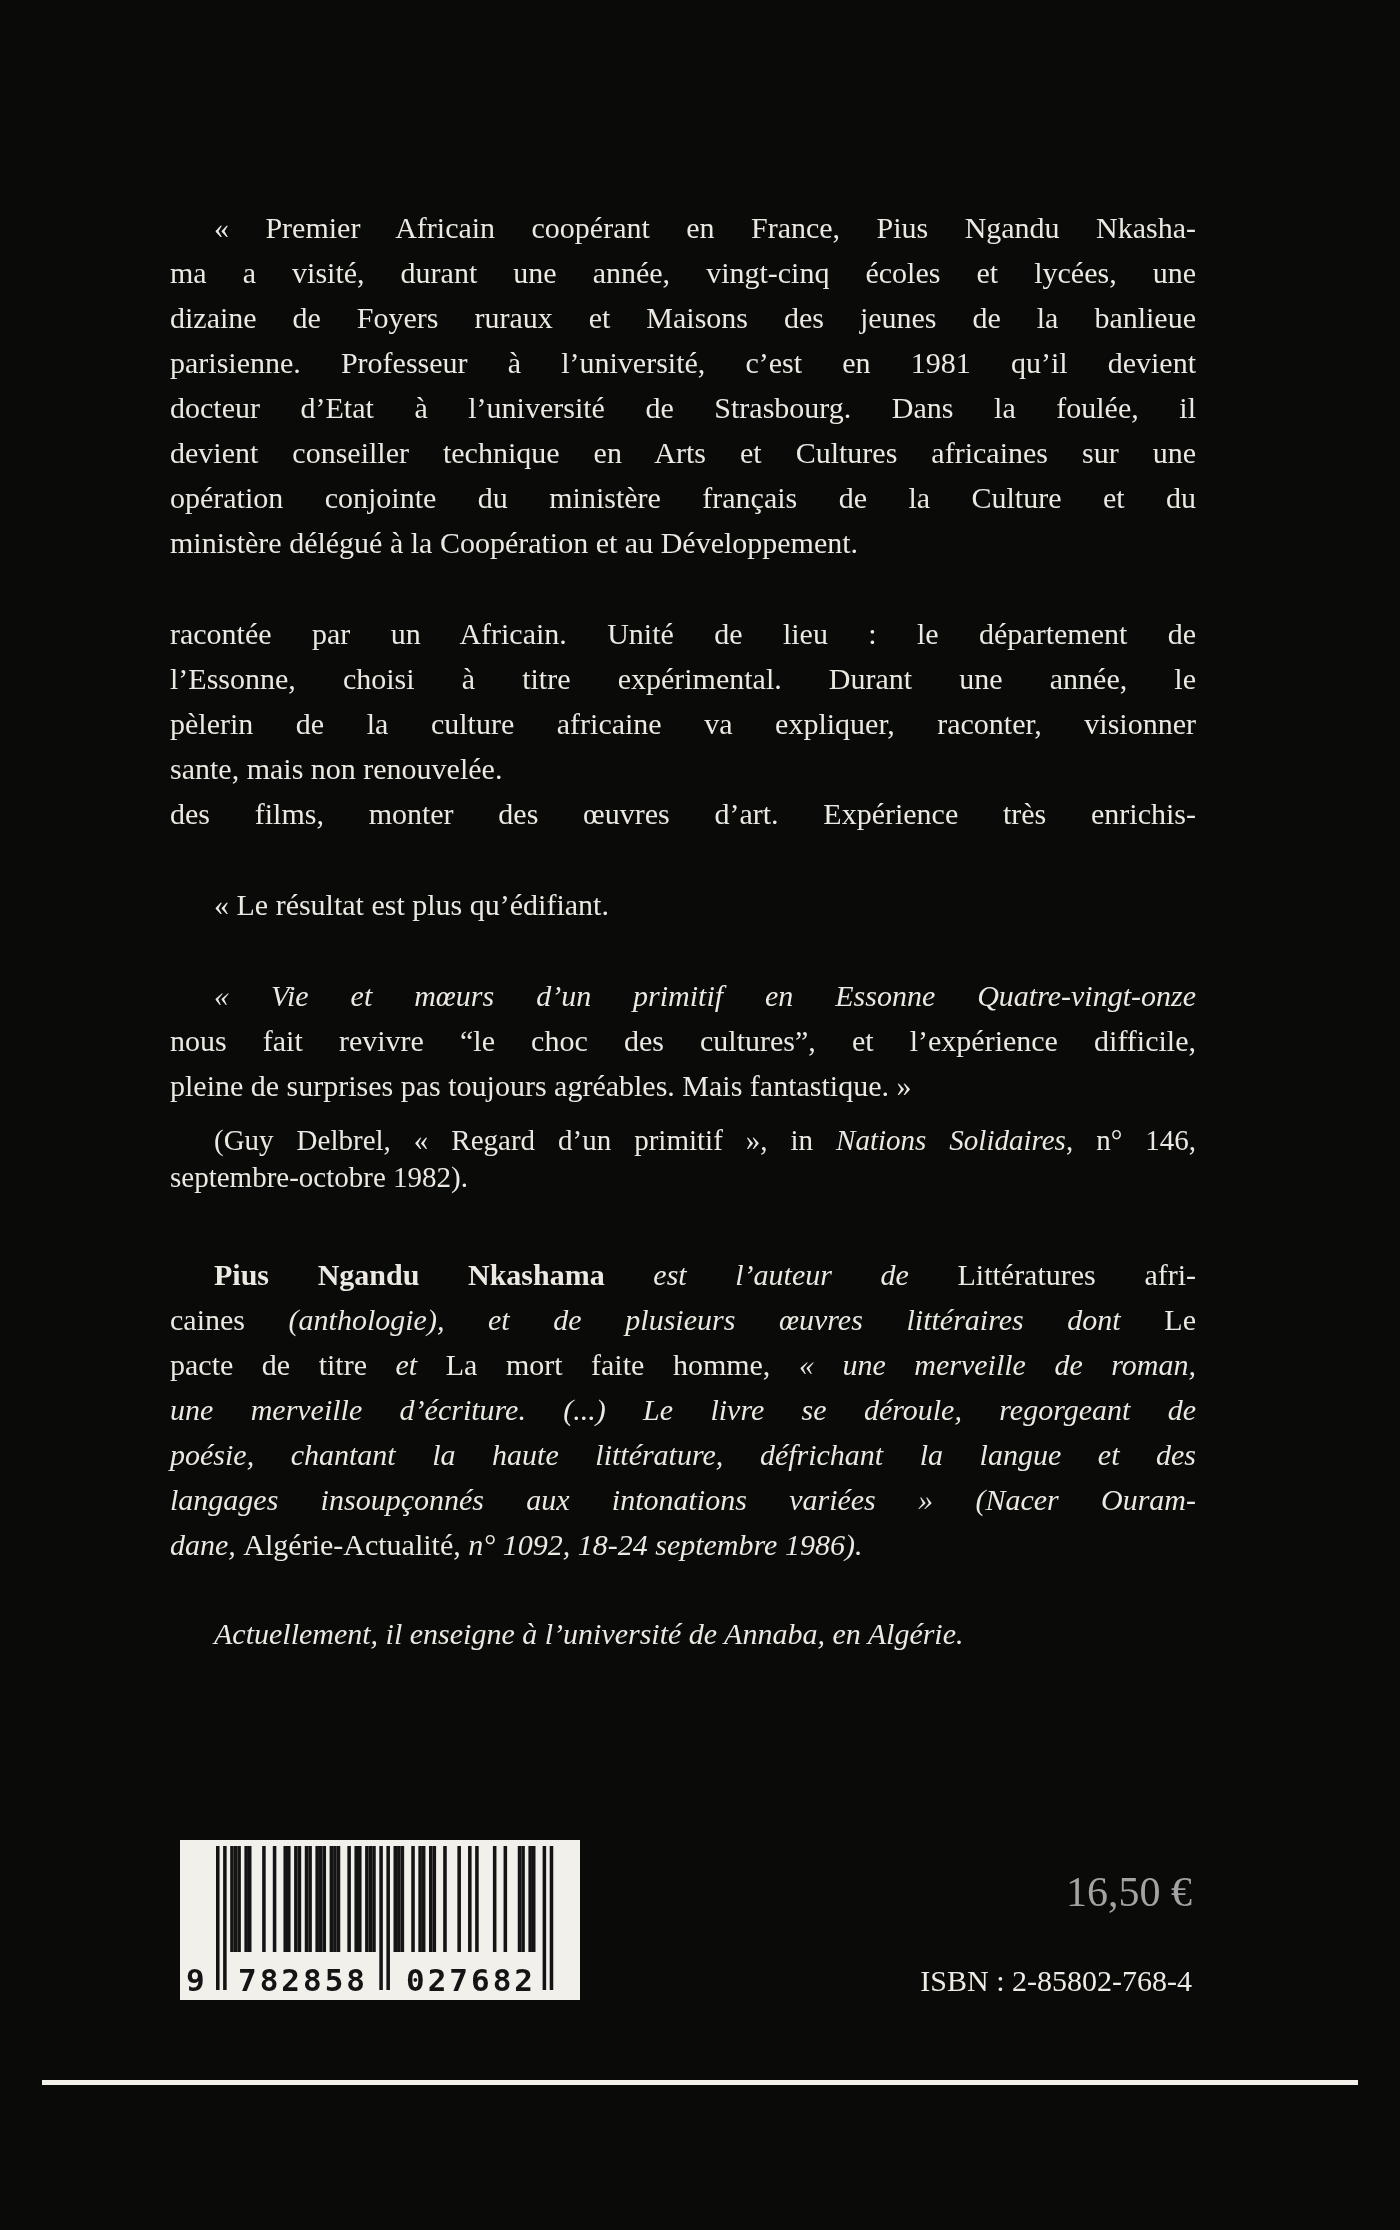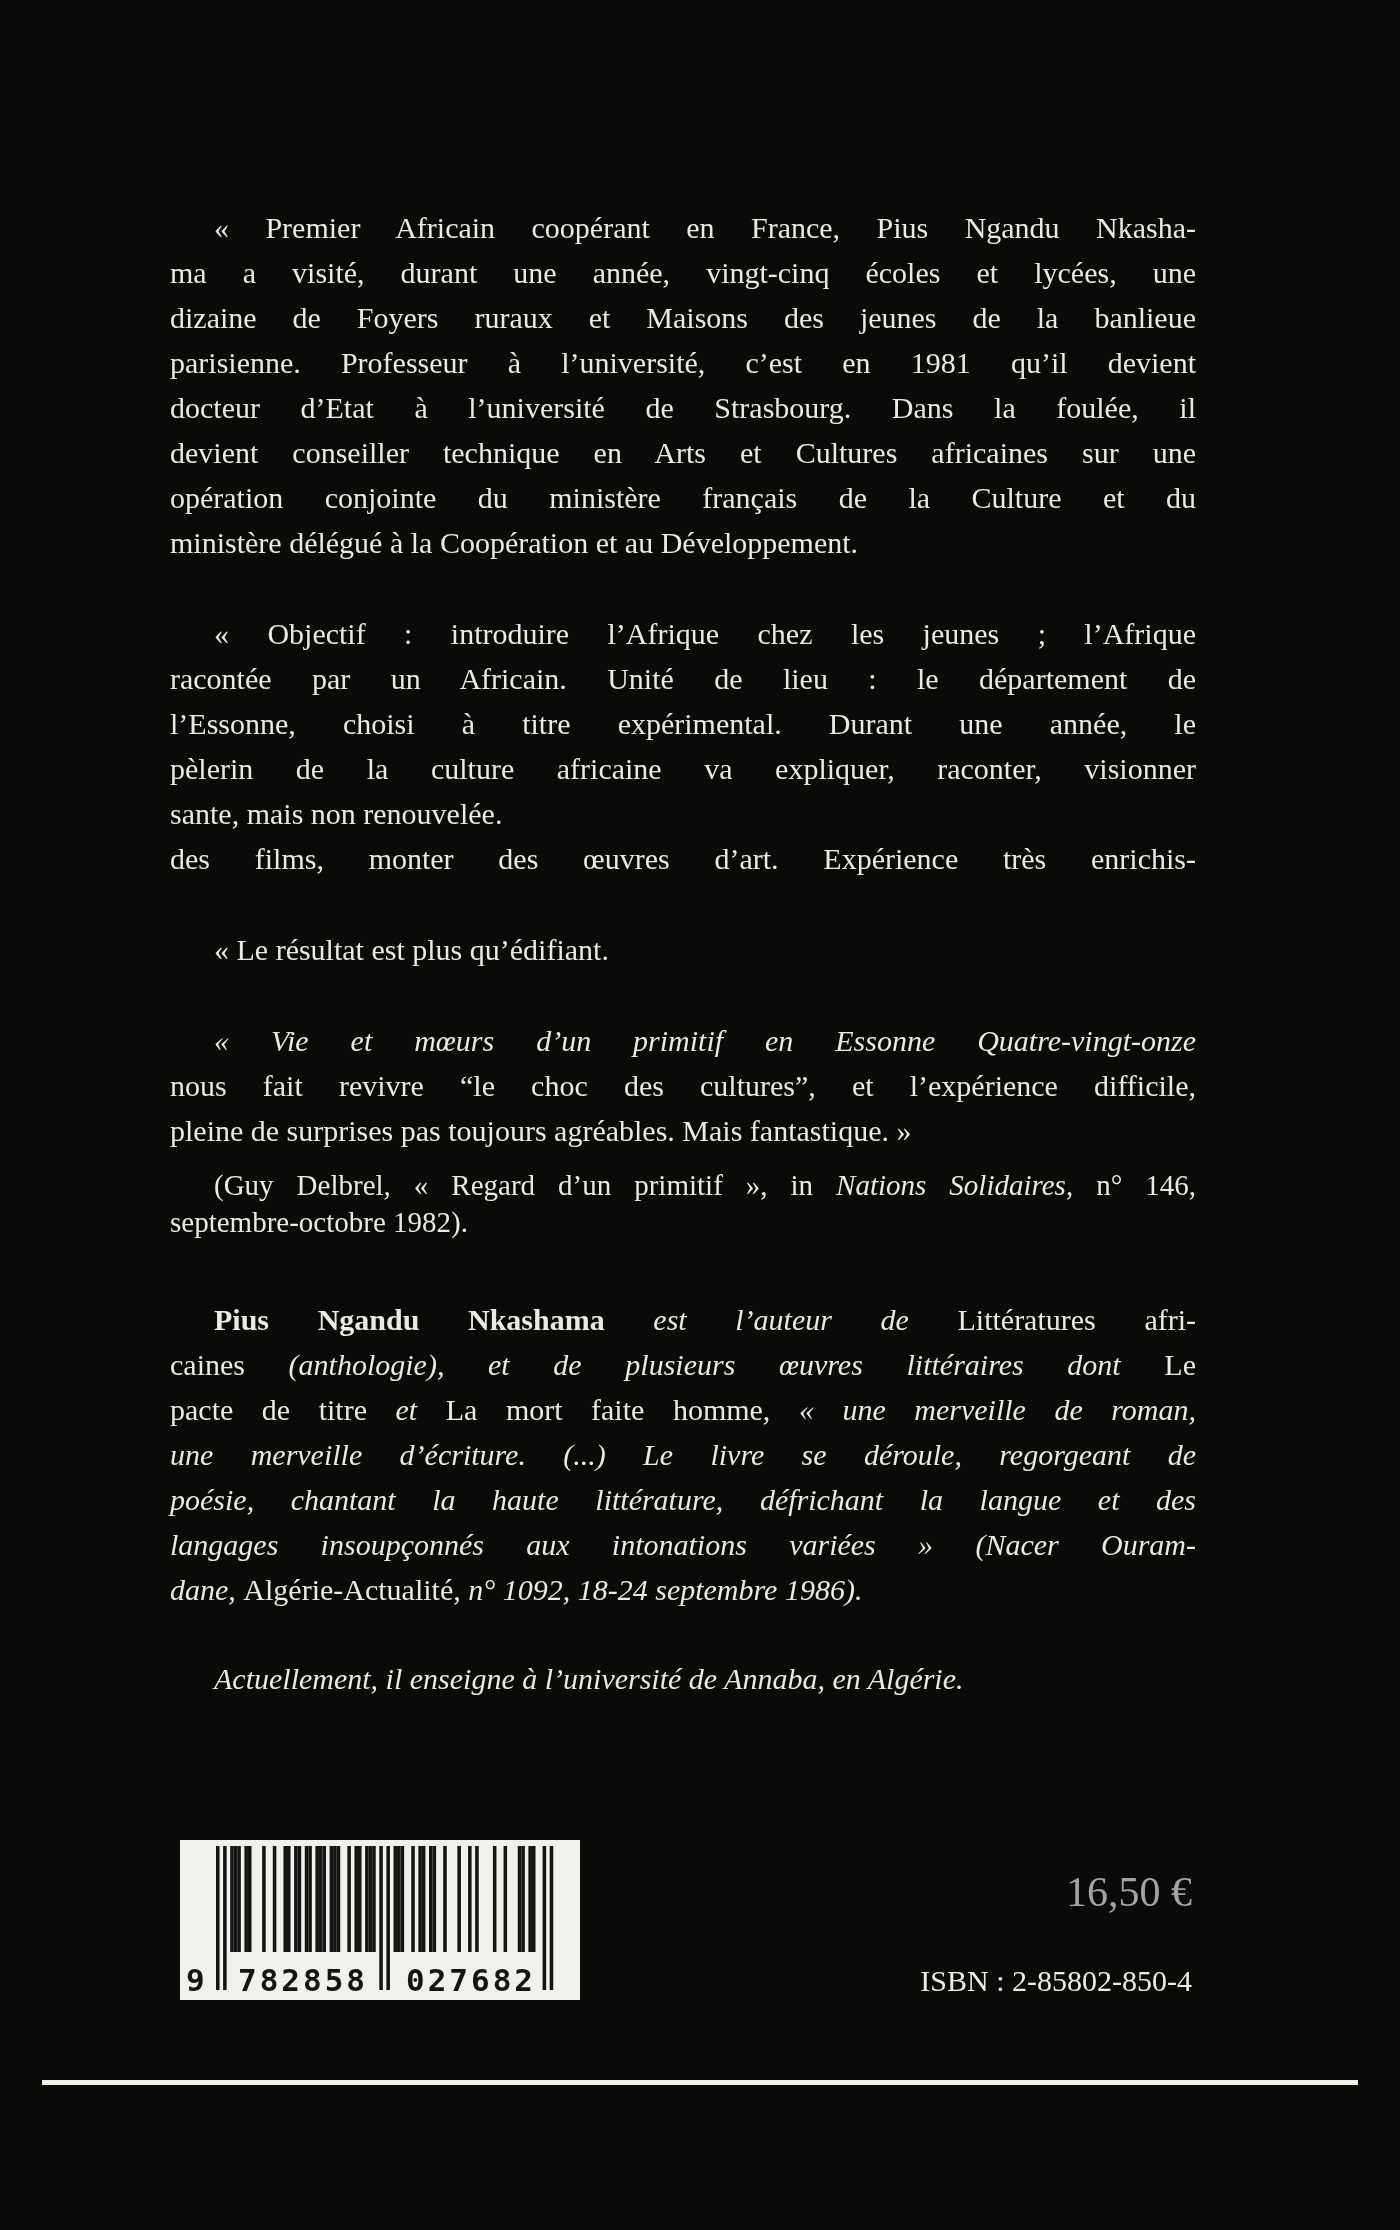--- a/index.html
+++ b/index.html
@@ -79,21 +79,20 @@
         <div class="tline indent" data-name="text-line"><span data-name="text-run">« Premier Africain coopérant en France, Pius Ngandu Nkasha-</span></div>
         <div class="tline" data-name="text-line"><span data-name="text-run">ma a visité, durant une année, vingt-cinq écoles et lycées, une</span></div>
         <div class="tline" data-name="text-line"><span data-name="text-run">dizaine de Foyers ruraux et Maisons des jeunes de la banlieue</span></div>
         <div class="tline" data-name="text-line"><span data-name="text-run">parisienne. Professeur à l’université, c’est en 1981 qu’il devient</span></div>
         <div class="tline" data-name="text-line"><span data-name="text-run">docteur d’Etat à l’université de Strasbourg. Dans la foulée, il</span></div>
         <div class="tline" data-name="text-line"><span data-name="text-run">devient conseiller technique en Arts et Cultures africaines sur une</span></div>
         <div class="tline" data-name="text-line"><span data-name="text-run">opération conjointe du ministère français de la Culture et du</span></div>
         <div class="tline last" data-name="text-line"><span data-name="text-run">ministère délégué à la Coopération et au Développement.</span></div>
       </div>
       <div class="para quote" data-name="quote-para-2">
-        <div class="tline indent" data-name="text-line"><span data-name="text-run">« Objectif : introduire l’Afrique chez les jeunes ; l’Afrique</span></div>
         <div class="tline" data-name="text-line"><span data-name="text-run">racontée par un Africain. Unité de lieu : le département de</span></div>
         <div class="tline" data-name="text-line"><span data-name="text-run">l’Essonne, choisi à titre expérimental. Durant une année, le</span></div>
         <div class="tline" data-name="text-line"><span data-name="text-run">pèlerin de la culture africaine va expliquer, raconter, visionner</span></div>
         <div class="tline last" data-name="text-line"><span data-name="text-run">sante, mais non renouvelée.</span></div>
         <div class="tline" data-name="text-line"><span data-name="text-run">des films, monter des œuvres d’art. Expérience très enrichis-</span></div>
       </div>
       <div class="para quote" data-name="quote-para-3">
         <div class="tline last indent" data-name="text-line"><span data-name="text-run">« Le résultat est plus qu’édifiant.</span></div>
       </div>
       <div class="para quote" data-name="quote-para-4">
@@ -170,16 +169,16 @@
         <rect x="351.95" y="6" width="3.55" height="106" fill="#141414"></rect>
         <rect x="362.60" y="6" width="3.55" height="144" fill="#141414"></rect>
         <rect x="369.70" y="6" width="3.55" height="144" fill="#141414"></rect>
       </svg>
     <span class="bc-digit" id="bc-first" data-name="barcode-digit-first">9</span>
     <span class="bc-digit" id="bc-g1" data-name="barcode-digits-left">782858</span>
     <span class="bc-digit" id="bc-g2" data-name="barcode-digits-right">027682</span>
   </div>
 
   <div class="price" data-name="price">16,50 €</div>
-  <div class="isbn" data-name="isbn-line">ISBN : 2-85802-850-4</div>
+  <div class="isbn" data-name="isbn-line">ISBN : 2-85802-768-4</div>
   <div class="rule" data-name="bottom-rule"></div>
 
 </div>
 
 </body></html>

